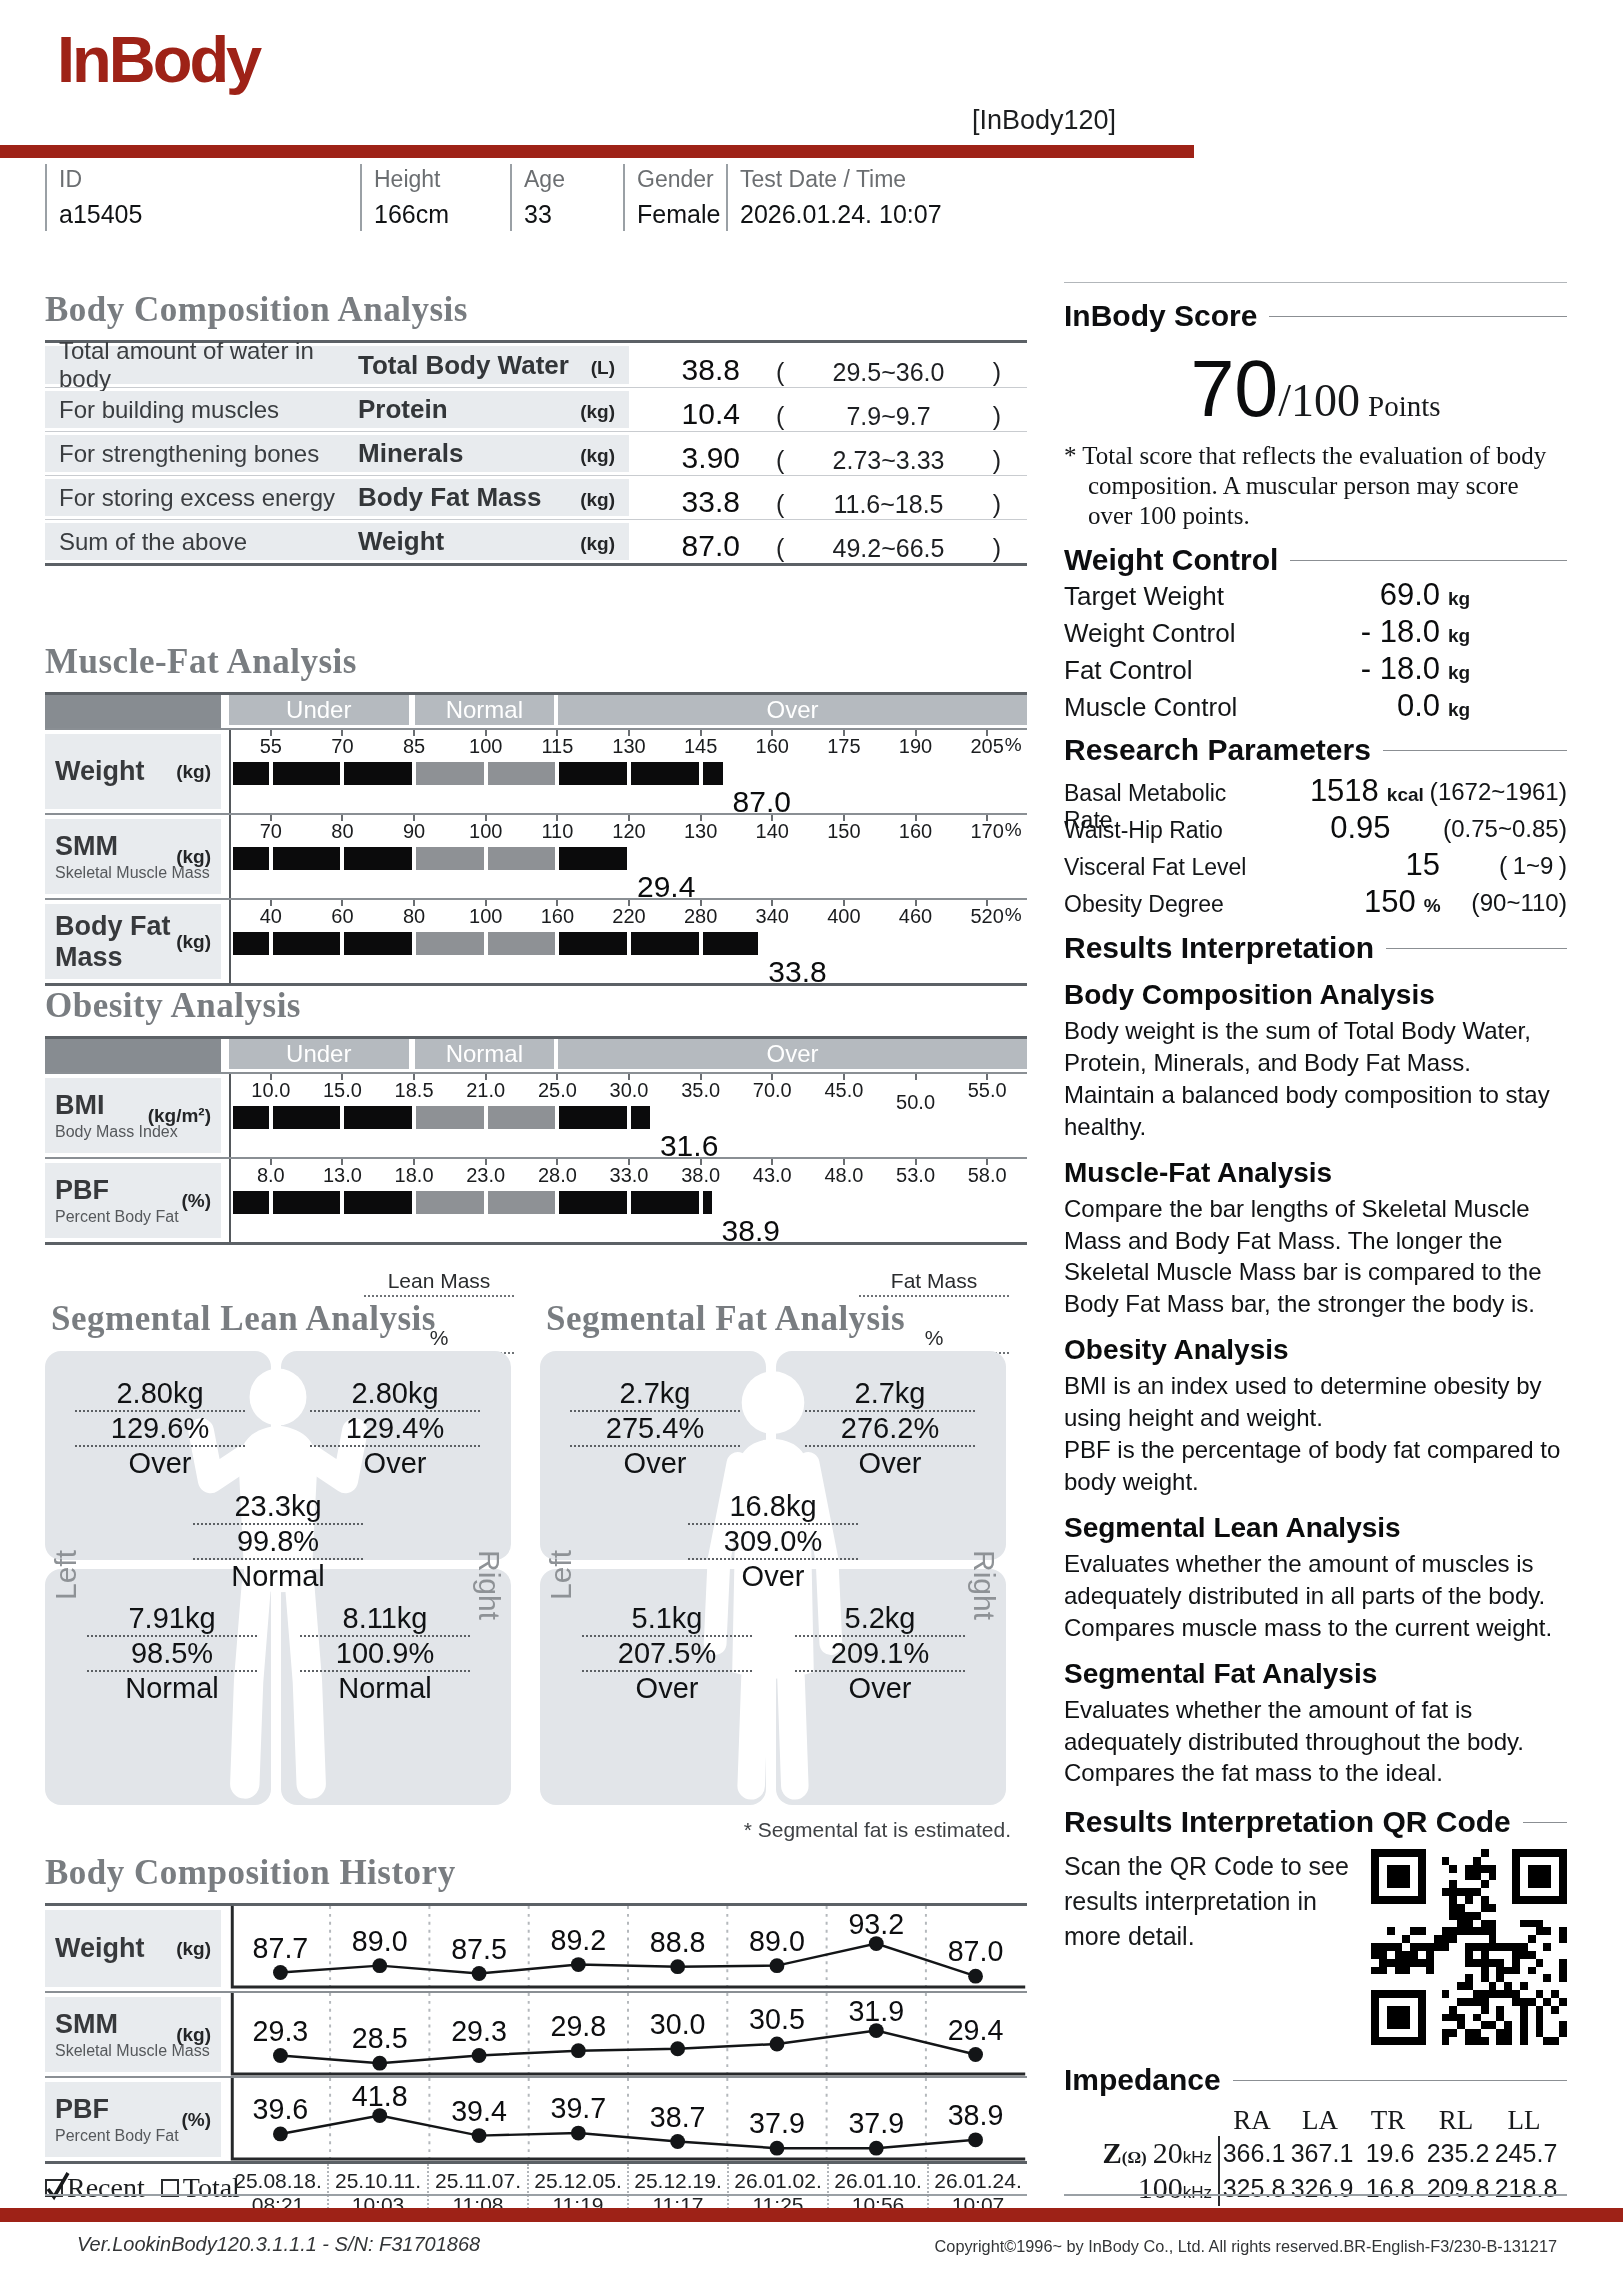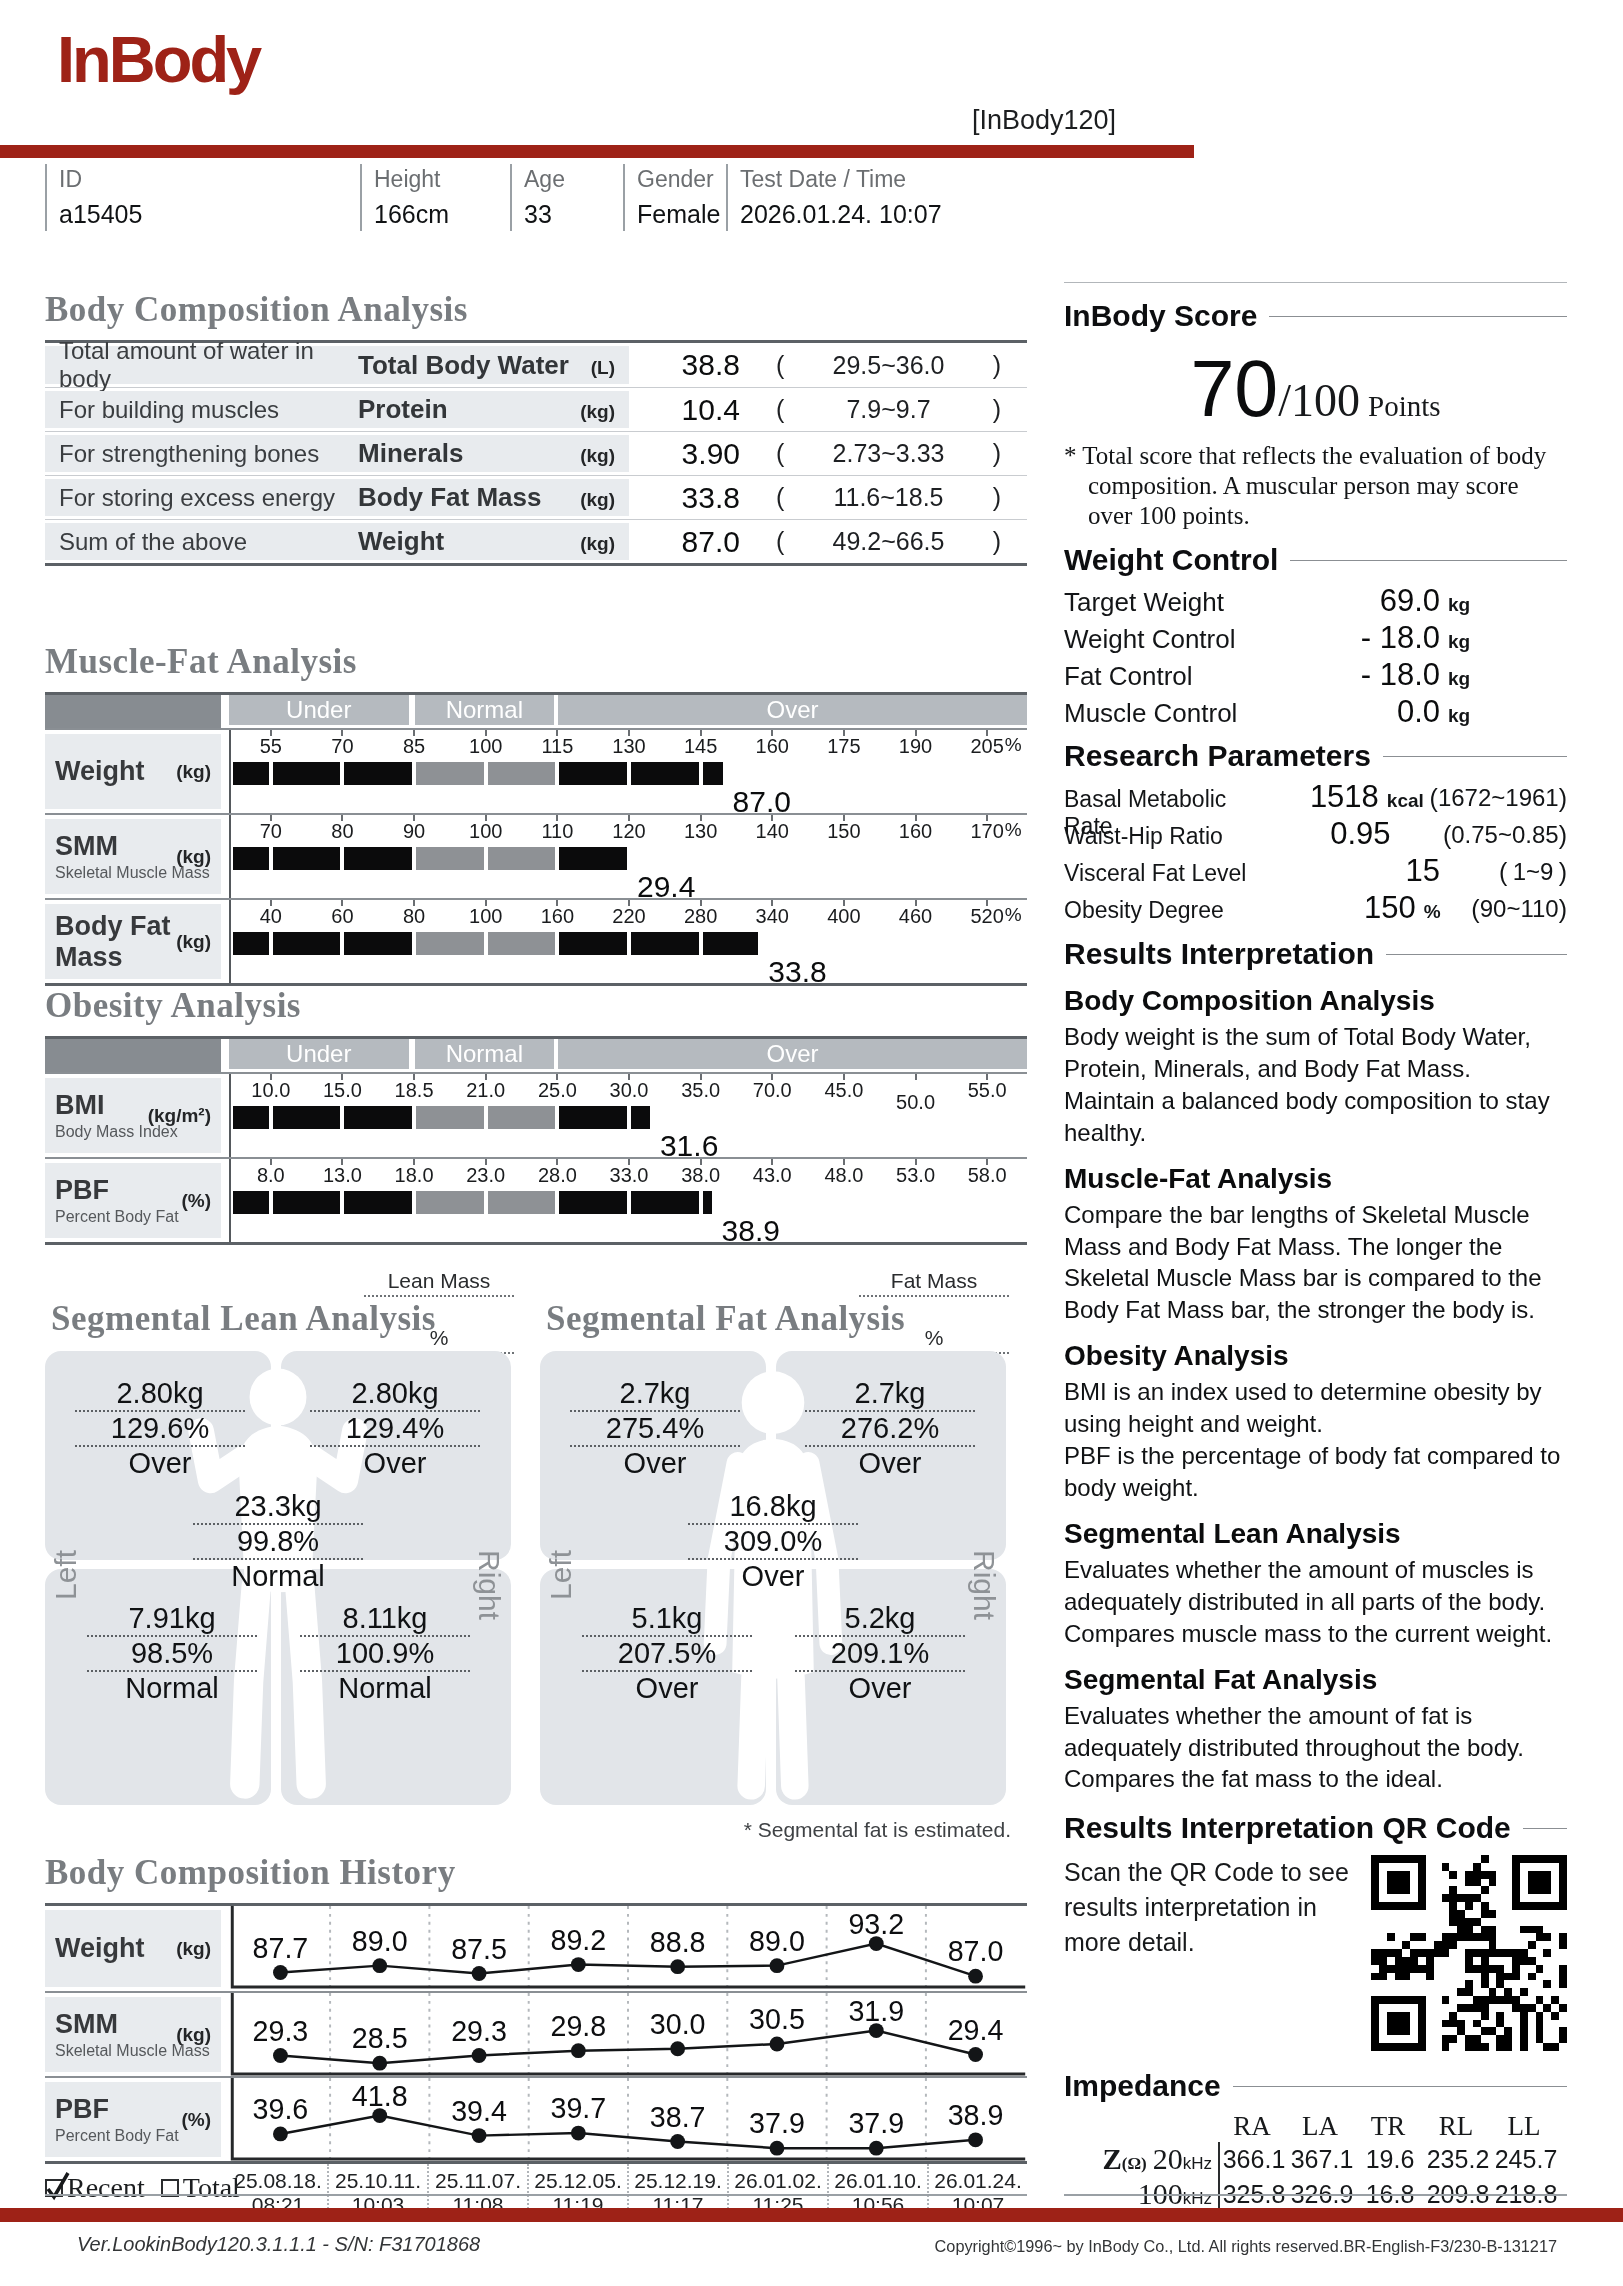--- a/index.html
+++ b/index.html
@@ -22,21 +22,21 @@
 
   
   #sec-bca { position:absolute; left:45px; top:290px; width:982px; }
   .bca-table { border-top:3px solid #5c6166; border-bottom:3px solid #5c6166; }
   .bca-row { display:flex; height:44px; align-items:stretch; }
   .bca-row + .bca-row { border-top:1px solid #c9ccd0; }
   .bca-left { width:584px; background:#e8ebee; margin:3px 0; display:flex; align-items:center; padding:0 14px; }
   .bca-desc { width:299px; font-size:24px; color:#3a3d40; }
   .bca-name { flex:1; display:flex; align-items:baseline; justify-content:space-between; font-size:26px; font-weight:bold; color:#333639; }
   .bca-unit { font-size:19px; font-weight:bold; color:#232527; margin-left:8px; }
-  .bca-right { flex:1; display:flex; align-items:center; }
+  .bca-right { flex:1; display:flex; align-items:flex-end; }
   .bca-val { width:111px; text-align:right; font-size:30px; color:#0c0d0e; }
   .bca-range { flex:1; display:flex; justify-content:space-between; padding:0 26px 0 36px; font-size:25px; color:#1e2023; }
   .bca-range .mid { flex:1; text-align:center; }
 
   
   #sec-mfa { position:absolute; left:45px; top:642px; width:982px; }
   #sec-oba { position:absolute; left:45px; top:986px; width:982px; }
   .bars-table { border-top:3px solid #5c6166; border-bottom:3px solid #5c6166; }
   .zone-row { display:flex; height:33px; }
   .zone-spacer { width:176px; margin-right:8px; background:#878c91; }
@@ -763,21 +763,21 @@
     <span class="score-val">70</span>
     <span class="score-denom">/100</span>
     <span class="score-points">Points</span>
   </div>
   <div class="score-note">* Total score that reflects the evaluation of body composition. A muscular person may score over 100 points.</div>
 
   <div class="rh" style="margin-top:12px">
     <span>Weight Control</span>
       <span class="line"></span>
   </div>
-  <div id="wc-rows" style="margin-top:6px">
+  <div id="wc-rows" style="">
       <div class="kv-row">
         <div class="kv-label">Target Weight</div>
         <div class="kv-val">69.0</div>
         <div class="kv-unit">kg</div>
       </div>
       <div class="kv-row">
         <div class="kv-label">Weight Control</div>
         <div class="kv-val">- 18.0</div>
         <div class="kv-unit">kg</div>
       </div>

